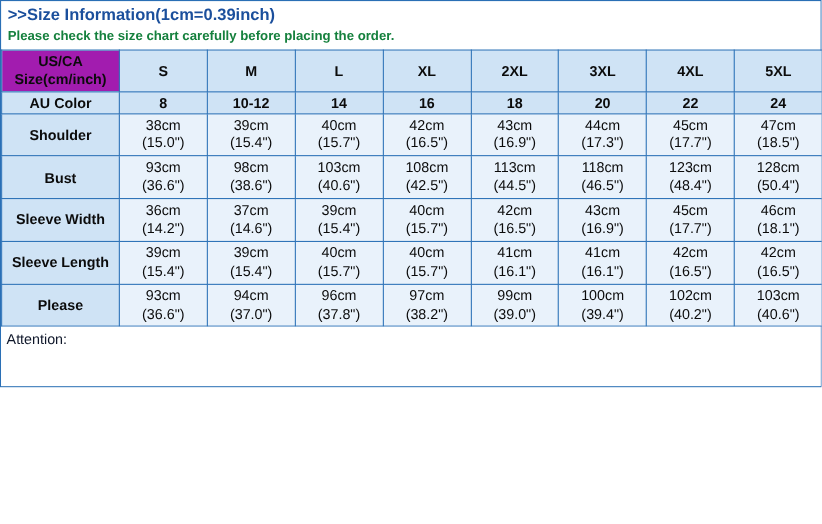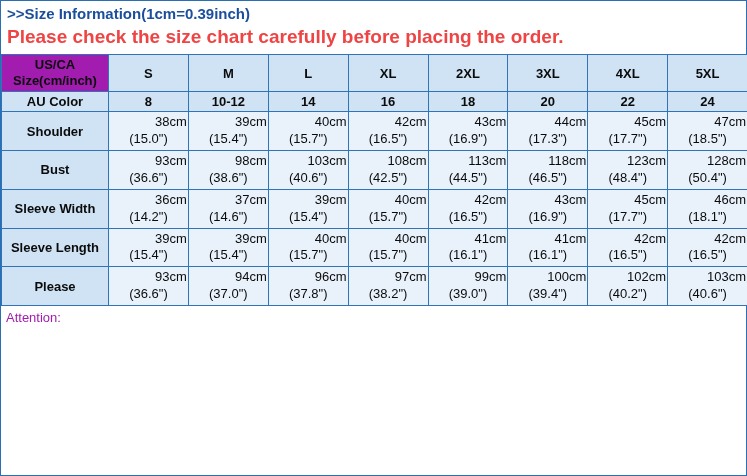--- a/index.html
+++ b/index.html
@@ -9,39 +9,39 @@
   body {
     width: 747px;
     height: 476px;
     background: #ffffff;
     font-family: "Liberation Sans", sans-serif;
     color: #0a0a0a;
     overflow: hidden;
   }
   .sheet {
     width: 747px;
-    height: 476px;
+    height: 352px;
     box-sizing: border-box;
     border: 1px solid #2a6fb5;
     background: #ffffff;
     display: flex;
     flex-direction: column;
   }
   .hdr-line {
     font-size: 15px;
     font-weight: bold;
     color: #1b4f9c;
     padding: 4px 6px 1px 6px;
     line-height: 1.2;
     white-space: nowrap;
   }
   .hdr-line2 {
-    font-size: 19px;
-    font-weight: bold;
-    color: #ef4444;
+    font-size: 12px;
+    font-weight: bold;
+    color: #15803d;
     padding: 1px 18px 5px 6px;
     line-height: 1.25;
     white-space: nowrap;
   }
   table.size-chart {
     border-collapse: collapse;
     width: 747px;
     table-layout: fixed;
   }
   table.size-chart td {
@@ -72,33 +72,32 @@
     font-weight: bold;
     font-size: 14px;
     background: #cfe3f5;
   }
   td.data {
     background: #e9f2fb;
     line-height: 1.3;
   }
   td.data .cm {
     display: block;
-    text-align: right;
   }
   td.data .inch {
     display: block;
   }
   .col-first { width: 104px; }
   .footer {
     flex: 1;
     background: #ffffff;
     padding: 3px 5px 0 5px;
     font-size: 13px;
     line-height: 1.32;
-    color: #a21caf;
+    color: #0f172a;
   }
   .footer div {
     white-space: nowrap;
   }
 </style>
 </head>
 <body>
 
 <div class="sheet">
 

